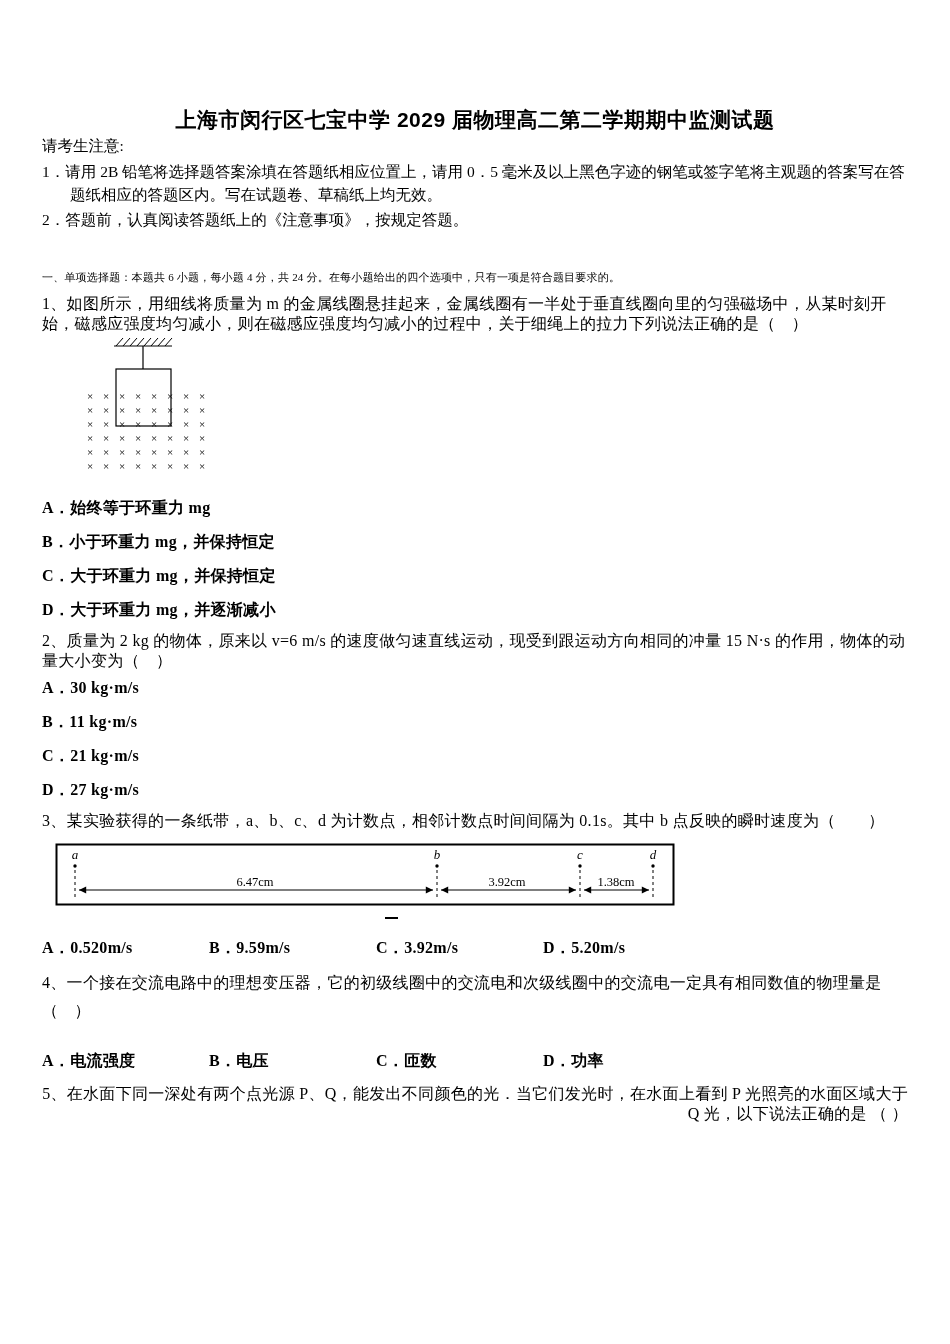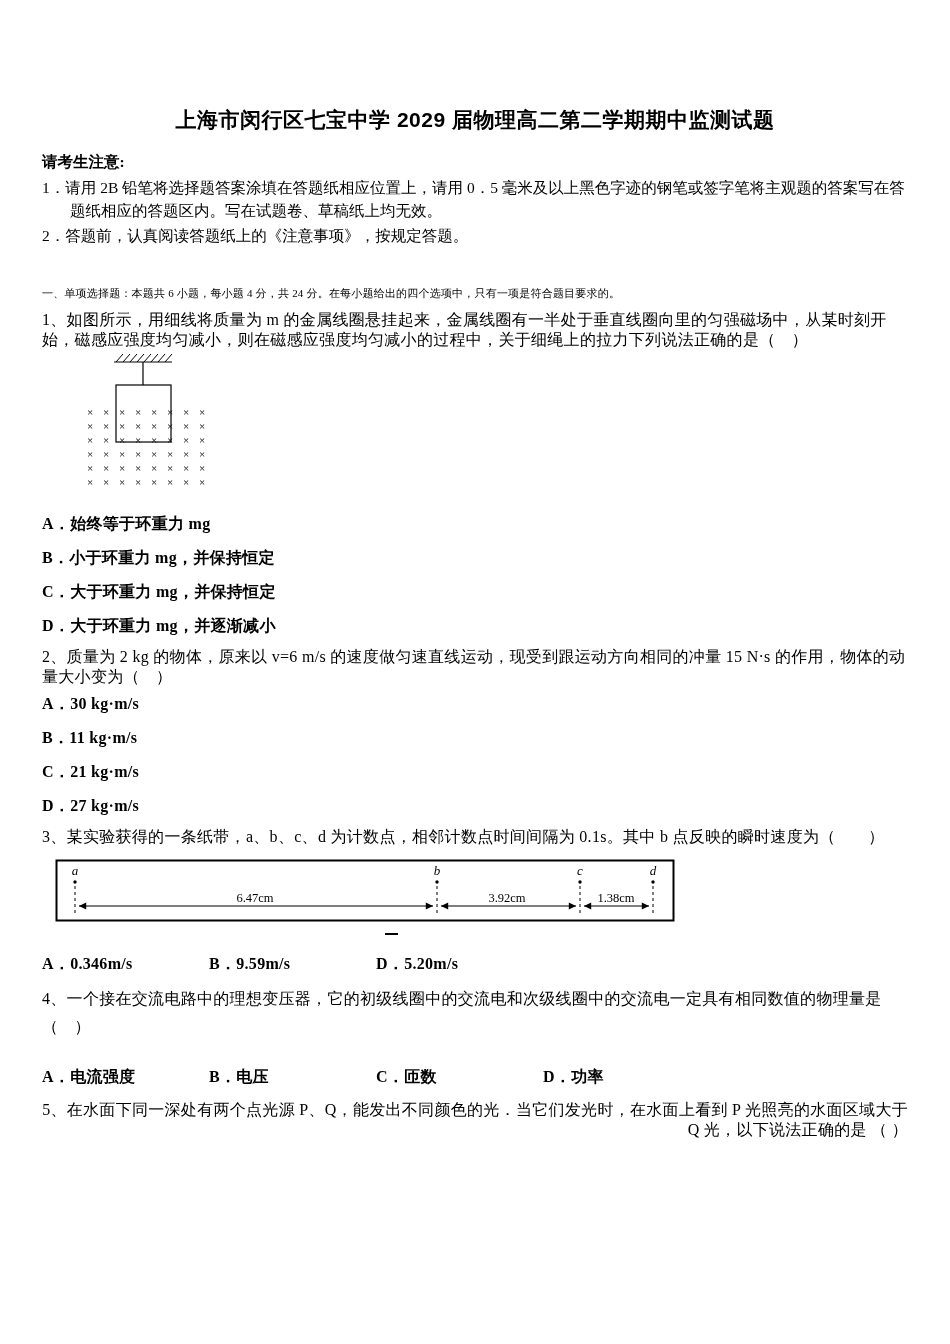--- a/index.html
+++ b/index.html
@@ -17,24 +17,22 @@
   }
   .doc-title {
     margin-top: 106px;
     text-align: center;
     font-size: 21px;
     font-weight: 700;
     font-family: "Liberation Sans", "DejaVu Sans", sans-serif;
     letter-spacing: 0.5px;
   }
   .notice-heading {
-    margin-top: 16px;
     font-size: 15.5px;
     line-height: 24px;
-    font-weight: bold;
   }
   .notice-item {
     font-size: 15.5px;
     line-height: 23px;
     padding-left: 28px;
     text-indent: -28px;
     margin-top: 2px;
   }
   .section-heading {
     margin-top: 33px;
@@ -216,22 +214,23 @@
       </g>
 
       <text x="200" y="43" font-size="12.5" text-anchor="middle">6.47cm</text>
       <text x="452" y="43" font-size="12.5" text-anchor="middle">3.92cm</text>
       <text x="561" y="43" font-size="12.5" text-anchor="middle">1.38cm</text>
     </svg>
     <div class="tape-stray-mark"></div>
   </div>
 
   <div class="opt-row">
-    <span class="opt-cell">A．0.346m/s</span>
+    <span class="opt-cell">A．0.520m/s</span>
     <span class="opt-cell">B．9.59m/s</span>
+    <span class="opt-cell">C．3.92m/s</span>
     <span class="opt-cell">D．5.20m/s</span>
   </div>
 
   <div class="q-text" style="margin-top:8px;">4、一个接在交流电路中的理想变压器，它的初级线圈中的交流电和次级线圈中的交流电一定具有相同数值的物理量是</div>
   <div class="q-text-cont">（　）</div>
   <div class="opt-row" style="margin-top:16px;">
     <span class="opt-cell">A．电流强度</span>
     <span class="opt-cell">B．电压</span>
     <span class="opt-cell">C．匝数</span>
     <span class="opt-cell">D．功率</span>

